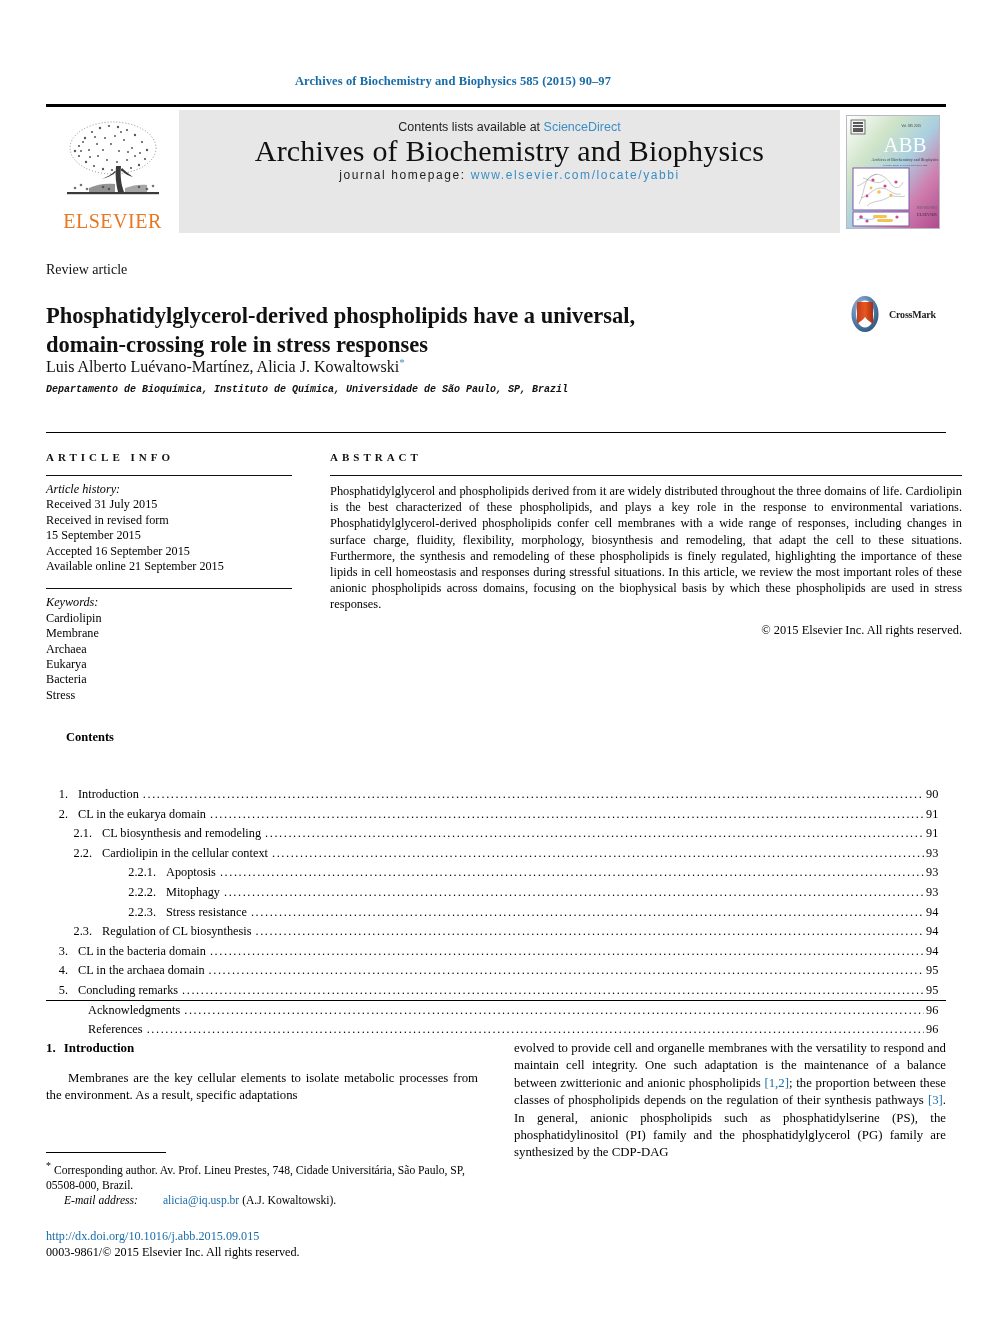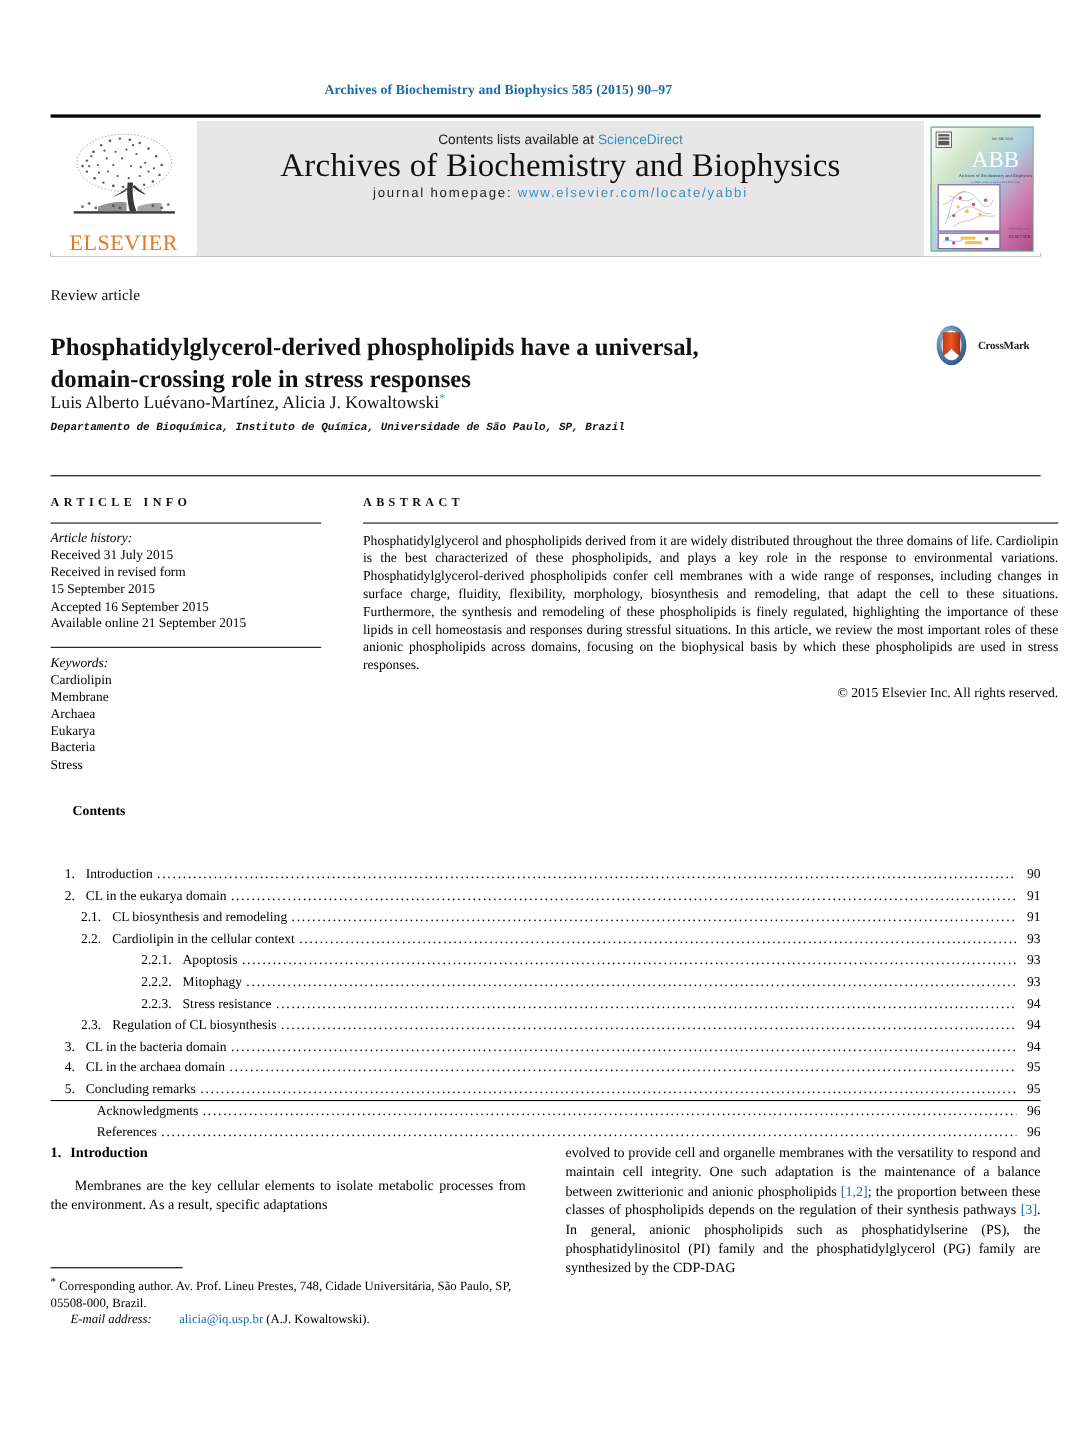--- a/index.html
+++ b/index.html
@@ -281,21 +281,21 @@
   .toc-label { flex: 0 0 auto; }
   .toc-dots {
     flex: 1 1 auto;
     overflow: hidden;
     white-space: nowrap;
     margin: 0 2px 0 4px;
     letter-spacing: 1.6px;
   }
   .toc-page {
     flex: 0 0 auto;
-    text-align: right;
+    text-align: left;
     min-width: 20px;
   }
   .lv1 .toc-num { width: 22px; margin-right: 10px; }
   .lv2 .toc-num { width: 46px; margin-right: 10px; }
   .lv3 .toc-num { width: 110px; margin-right: 10px; }
   .lv-none .toc-num { width: 32px; margin-right: 10px; }
 
   .sep-rule {
     position: absolute;
     left: 46px;
@@ -690,14 +690,18 @@
     <div>
       <span class="star">*</span><span> Corresponding author. Av. Prof. Lineu Prestes, 748, Cidade Universitária, São Paulo, SP, 05508-000, Brazil.</span>
     </div>
     <div style="text-indent:18px">
       <span class="fn-email">E-mail address:</span>
       <span class="mail-link">alicia@iq.usp.br</span>
       <span>(A.J. Kowaltowski).</span>
     </div>
   </div>
 
+  <div class="doi-block">
+    <div class="doi-link">http://dx.doi.org/10.1016/j.abb.2015.09.015</div>
+    <div>0003-9861/© 2015 Elsevier Inc. All rights reserved.</div>
+  </div>
 
 </div>
 
 </body></html>

